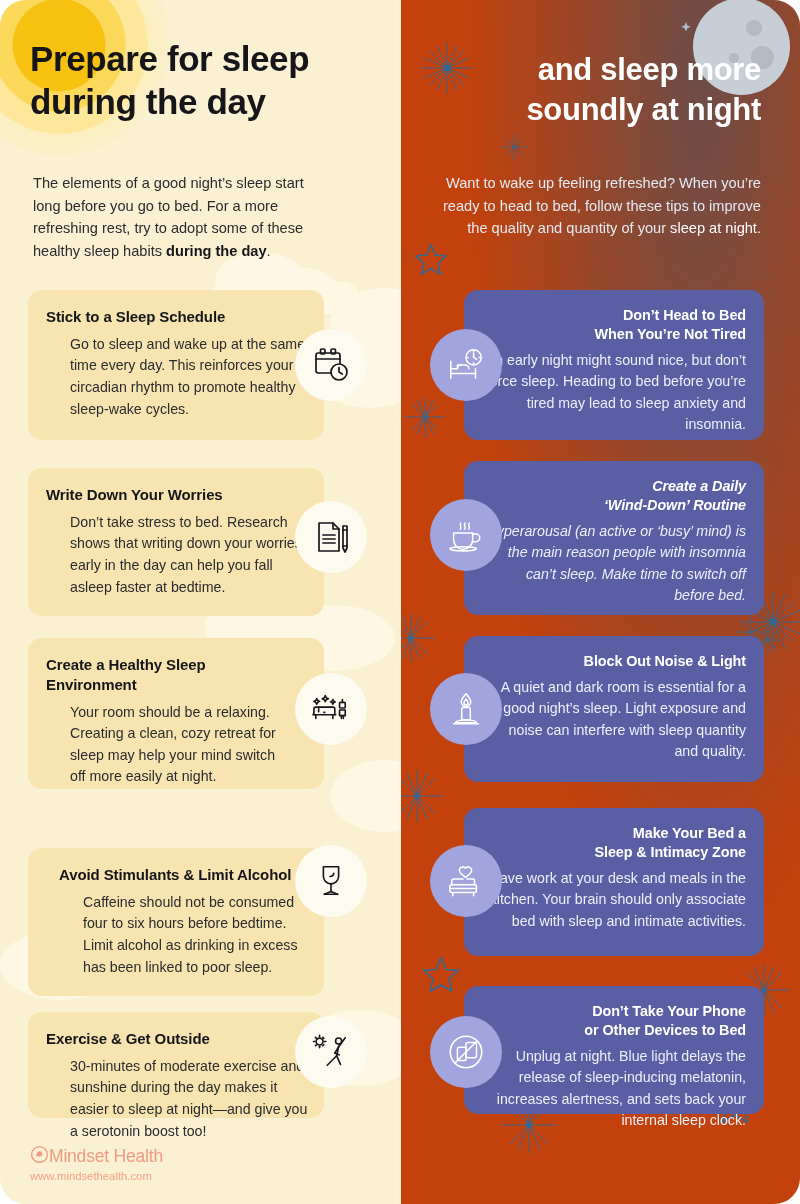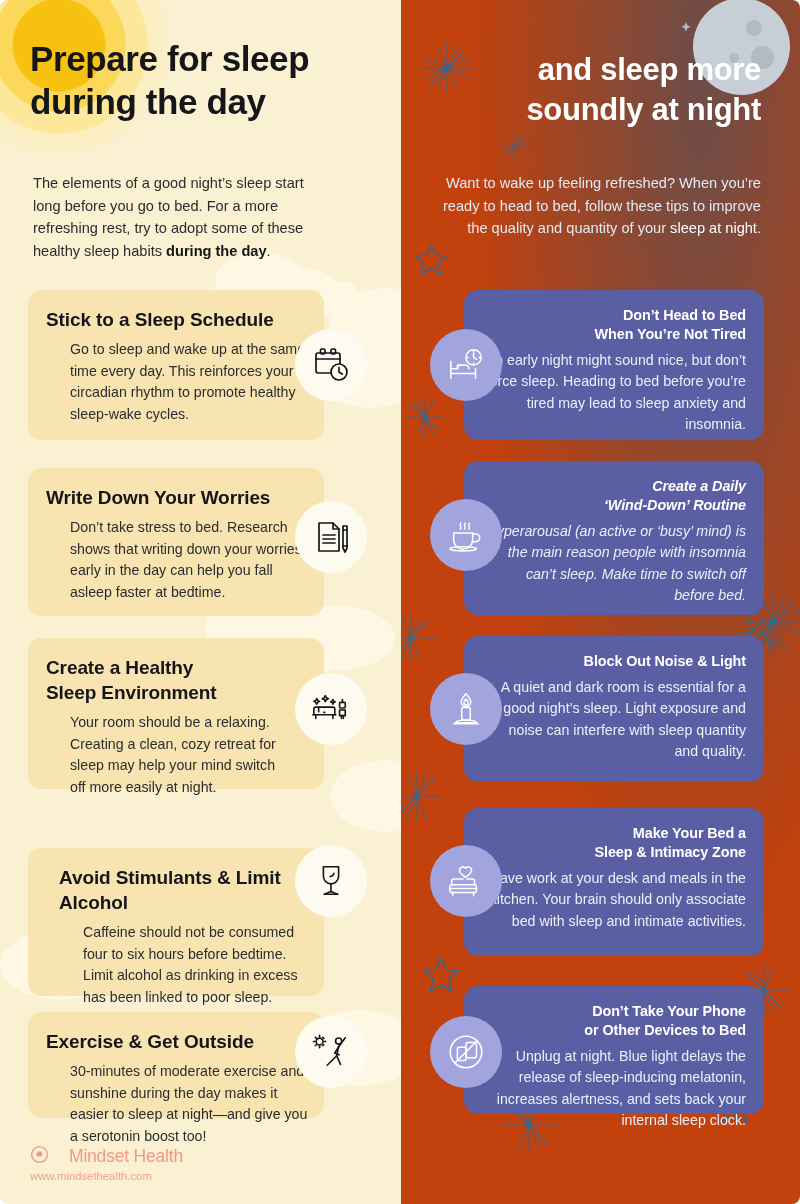--- a/index.html
+++ b/index.html
@@ -5,21 +5,21 @@
   * { margin:0; padding:0; box-sizing:border-box; }
   html,body {
     width:800px; height:1204px;
     background:#ffffff;
     font-family:"Liberation Sans", sans-serif;
     overflow:hidden;
   }
   .poster{
     position:relative;
     width:800px; height:1204px;
-    border-radius:8px;
+    border-radius:26px;
     overflow:hidden;
   }
 
   
   .day-panel{
     position:absolute; left:0; top:0;
     width:401px; height:1204px;
     background:#faf0d2;
     overflow:hidden;
   }
@@ -98,21 +98,21 @@
   .card{
     position:absolute;
     border-radius:14px;
   }
   .card-day{
     left:28px; width:296px;
     background:#f7e4b0;
     padding:17px 18px 17px 18px;
   }
   .card-day h3{
-    font-size:19px; font-weight:700; color:#16161a;
+    font-size:15px; font-weight:700; color:#16161a;
     line-height:1.32; margin-bottom:7px; letter-spacing:-0.1px;
   }
   .card-day p{
     font-size:14.2px; line-height:1.52; color:#2c2c30;margin-left:24px;
   }
 
   .card-night{
     left:63px; width:300px;
     background:#5a5fa3;
     padding:16px 18px 17px 18px;
@@ -142,21 +142,21 @@
   }
   .icon-day svg{ stroke:#16161a; fill:none; stroke-width:1.7;
                  stroke-linecap:round; stroke-linejoin:round; }
   .icon-night svg{ stroke:#ffffff; fill:none; stroke-width:1.6;
                    stroke-linecap:round; stroke-linejoin:round; }
 
   
   .footer{
     position:absolute; left:30px; top:1145px;
   }
-  .brand-row{ display:flex; align-items:center; gap:20px; }
+  .brand-row{ display:flex; align-items:center; gap:0; }
   .brand-name{
     font-size:17.5px; color:#f09a86; letter-spacing:-0.2px;
   }
   .brand-url{
     font-size:11.3px; color:#f2a08c; margin-top:2px;
   }
 </style>
 </head>
 <body>
 

